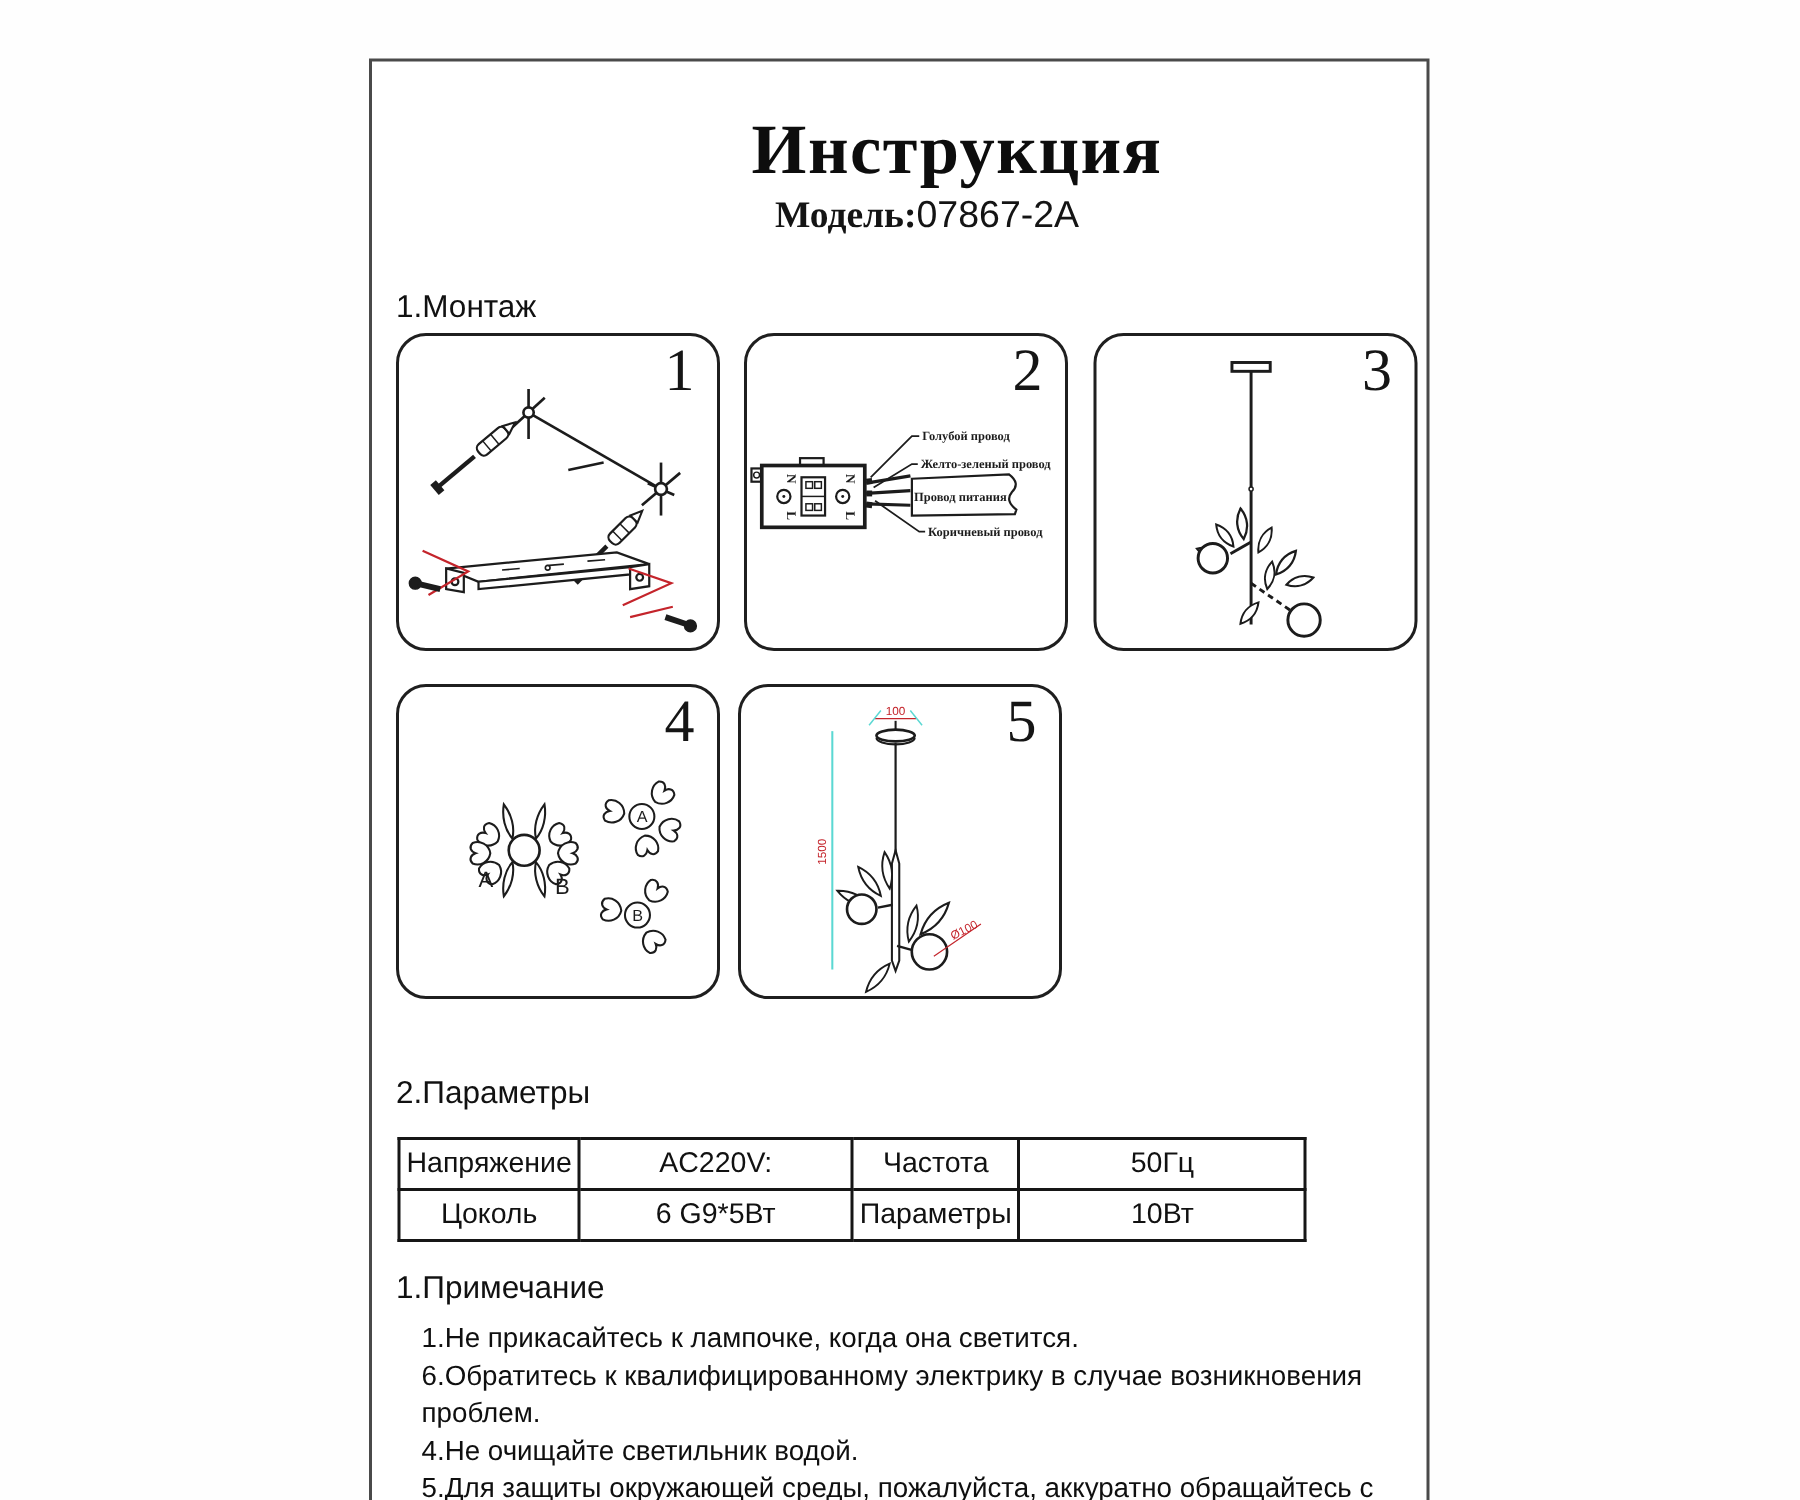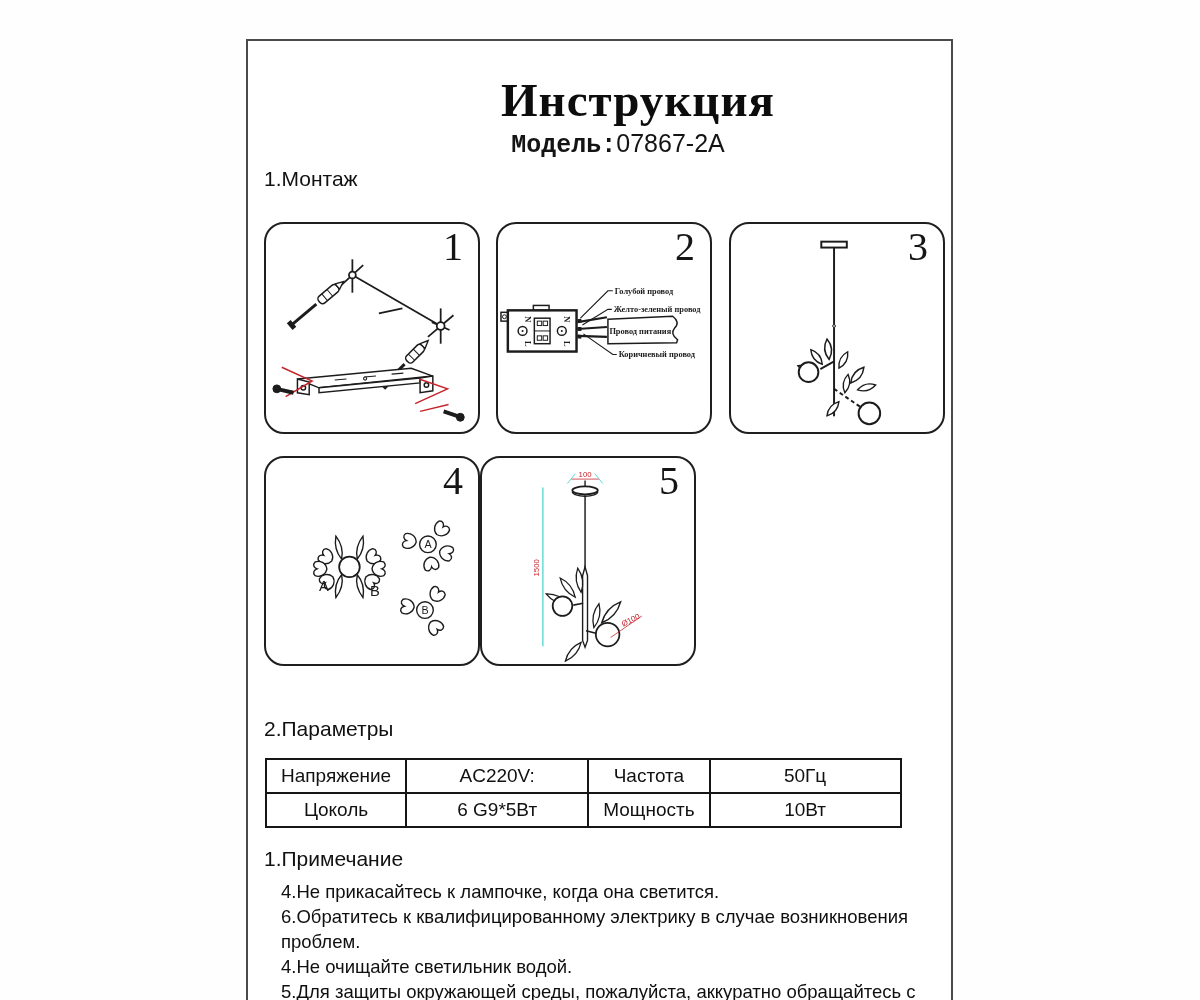--- a/index.html
+++ b/index.html
@@ -16,56 +16,56 @@
   
   .doc-title{
     position:absolute;left:110px;top:32px;width:560px;text-align:center;
     font-family:"Liberation Serif","DejaVu Serif",serif;
     font-weight:bold;font-size:47px;letter-spacing:1px;color:#0d0d0d;
   }
   .model-line{
     position:absolute;left:90px;top:88px;width:560px;text-align:center;
     font-size:25px;color:#141414;
   }
-  .model-label{font-family:Liberation Mono, monospace;font-weight:bold;}
+  .model-label{font-family:Liberation Serif, serif;font-weight:bold;}
   .model-value{font-family:"Liberation Sans","DejaVu Sans",sans-serif;}
   
   .sec-h{position:absolute;font-size:21px;color:#111;}
-  #h-montage{left:16px;top:126px;}
+  #h-montage{left:16px;top:152px;}
   #h-params{left:16px;top:676px;text-align:center;}
   #h-notes{left:16px;top:806px;}
   
   .panel{
     position:absolute;width:216px;height:212px;box-sizing:border-box;
     border:2px solid #1f1f1f;border-radius:20px;background:#fff;
   }
   #panel1{left:16px;top:181px;}
   #panel2{left:248px;top:181px;}
   #panel3{left:481px;top:181px;}
   #panel4{left:16px;top:415px;height:210px;}
-  #panel5{left:232px;top:415px;height:210px;}
+  #panel5{left:244px;top:415px;height:210px;}
   .panel svg{position:absolute;left:0;top:0;width:100%;height:100%;}
   .panel-num{
     position:absolute;top:0px;right:15px;
     font-family:"Liberation Serif","DejaVu Serif",serif;
     font-size:40px;color:#151515;line-height:1.15;
   }
   
   .term-t{font:bold 9px "Liberation Serif","DejaVu Serif",serif;fill:#1c1c1c;}
   .wire-t{font:bold 8.5px "Liberation Serif","DejaVu Serif",serif;fill:#1c1c1c;}
   .ab-t{font:15px "Liberation Sans","DejaVu Sans",sans-serif;fill:#1c1c1c;}
   .abc-t{font:11px "Liberation Sans","DejaVu Sans",sans-serif;fill:#1c1c1c;}
   .dim-t{font:8px "Liberation Sans","DejaVu Sans",sans-serif;}
   
   .params-table{
     position:absolute;left:17px;top:717px;border-collapse:collapse;table-layout:fixed;
   }
   .params-table td{
     border:2px solid #161616;height:32px;text-align:center;vertical-align:middle;
-    font-size:19px;padding:0 14px;color:#111;
+    font-size:19px;padding:0 4px;color:#111;
   }
   
   .notes{position:absolute;left:33px;top:838px;width:652px;font-size:18.5px;line-height:25px;color:#0f0f0f;}
   .notes p{margin:0;}
 </style>
 </head>
 <body>
 
 <div class="sheet">
 
@@ -298,28 +298,28 @@
     <tbody>
       <tr>
         <td>Напряжение</td>
         <td>AC220V:</td>
         <td>Частота</td>
         <td>50Гц</td>
       </tr>
       <tr>
         <td>Цоколь</td>
         <td>6 G9*5Вт</td>
-        <td>Мощность</td>
+        <td>Параметры</td>
         <td>10Вт</td>
       </tr>
     </tbody>
   </table>
 
   <div class="sec-h" id="h-notes">1.Примечание</div>
 
   <div class="notes">
-    <p>4.Не прикасайтесь к лампочке, когда она светится.</p>
+    <p>1.Не прикасайтесь к лампочке, когда она светится.</p>
     <p>6.Обратитесь к квалифицированному электрику в случае возникновения проблем.</p>
     <p>4.Не очищайте светильник водой.</p>
     <p>5.Для защиты окружающей среды, пожалуйста, аккуратно обращайтесь с полиэтиленовым пакетом и пенопластом.</p>
   </div>
 
 </div>
 
 </body></html>

